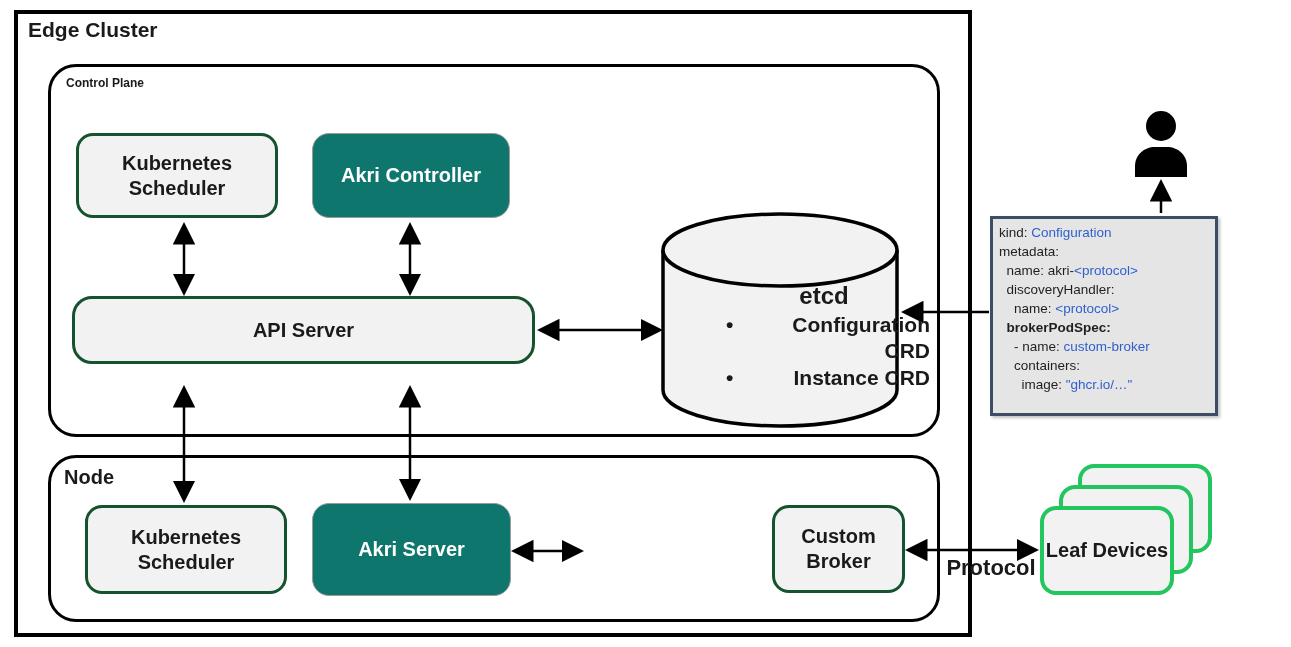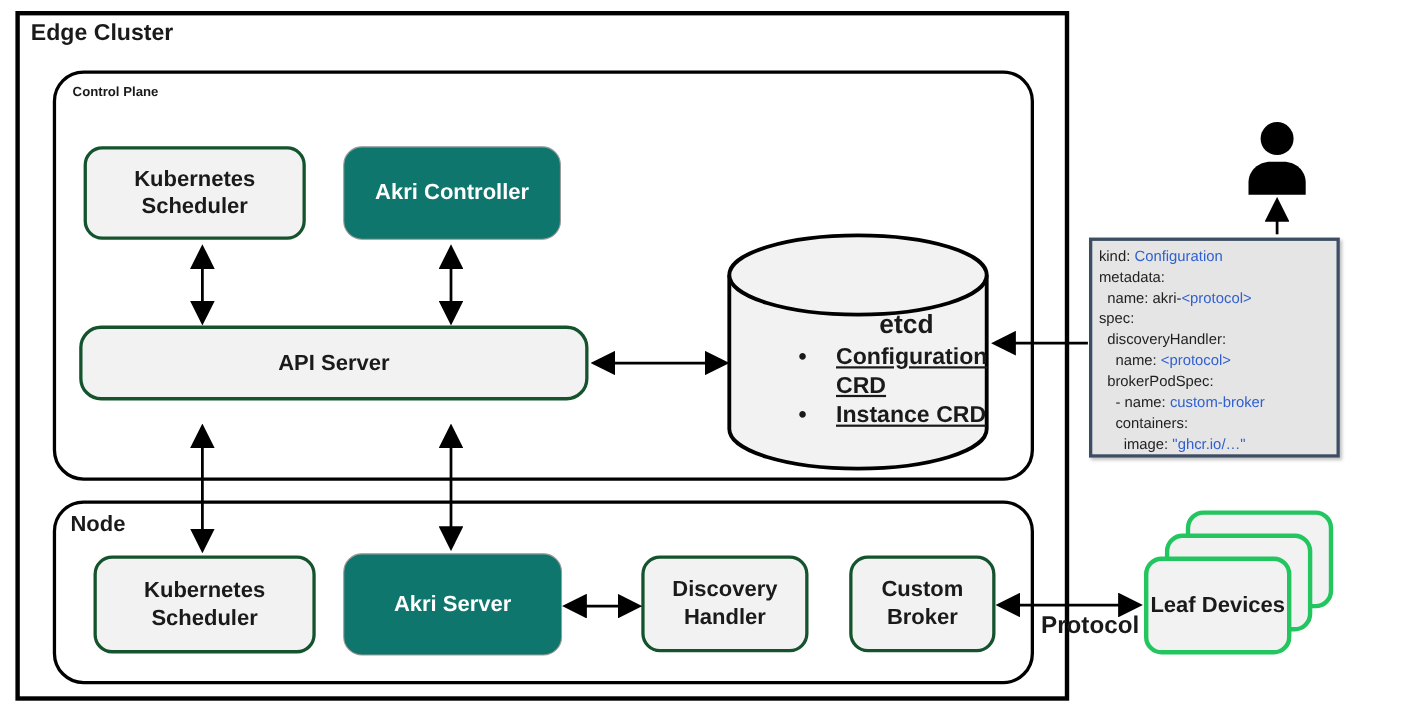--- a/index.html
+++ b/index.html
@@ -29,21 +29,21 @@
   #box-akri-agent{left:312px;top:503px;width:199px;height:93px;}
   #box-discovery-handler{left:583px;top:505px;width:152px;height:88px;}
   #box-custom-broker{left:772px;top:505px;width:133px;height:88px;}
 
   
   #etcd-svg{position:absolute;left:659px;top:210px;z-index:4;}
   #etcd-text{position:absolute;left:678px;top:282px;width:212px;z-index:6;text-align:center;margin-left:40px;}
   #etcd-title{font-weight:bold;font-size:24px;margin-bottom:2px;}
   .etcd-row{display:flex;font-weight:bold;font-size:21px;line-height:1.25;}
   .etcd-bullet{width:34px;text-align:left;padding-left:8px;flex:none;}
-  .etcd-item{flex:1;text-align:left;text-decoration:underline;}
+  .etcd-item{flex:1;text-align:right;}
 
   
   .leaf{
     position:absolute;box-sizing:border-box;width:134px;height:89px;background:#f2f2f2;
     border:4px solid #22c55e;border-radius:16px;
   }
   #leaf-back{left:1078px;top:464px;z-index:1;}
   #leaf-mid{left:1059px;top:485px;z-index:2;}
   #leaf-front{left:1040px;top:506px;z-index:3;display:flex;align-items:center;justify-content:center;
     text-align:center;font-weight:bold;font-size:20px;line-height:1.25;}
@@ -74,21 +74,20 @@
 
   <div class="zone-label" id="edge-cluster-label">Edge Cluster</div>
   <div class="zone-label" id="control-plane-label">Control Plane</div>
   <div class="zone-label" id="node-label">Node</div>
 
   <div class="nbox" id="box-k8s-sched-cp">Kubernetes Scheduler</div>
   <div class="nbox gray" id="box-akri-controller">Akri Controller</div>
   <div class="nbox" id="box-api-server">API Server</div>
   <div class="nbox" id="box-k8s-sched-node">Kubernetes Scheduler</div>
   <div class="nbox gray" id="box-akri-agent">Akri Server</div>
-  <div class="nbox" id="box-discovery-handler">Discovery Handler</div>
   <div class="nbox" id="box-custom-broker">Custom Broker</div>
 
   <svg id="etcd-svg" width="242" height="222" viewBox="0 0 242 222">
     <path d="M 4 40 L 4 180 A 117 36 0 0 0 238 180 L 238 40" fill="#f2f2f2" stroke="#000" stroke-width="3.5"></path>
     <ellipse cx="121" cy="40" rx="117" ry="36" fill="#f2f2f2" stroke="#000" stroke-width="3.5"></ellipse>
   </svg>
   <div id="etcd-text">
     <div id="etcd-title">etcd</div>
     <div class="etcd-row">
       <span class="etcd-bullet">•</span>
@@ -102,24 +101,23 @@
 
   <div class="leaf" id="leaf-back"></div>
   <div class="leaf" id="leaf-mid"></div>
   <div class="leaf" id="leaf-front">Leaf Devices</div>
 
   <div id="yaml-panel">
     <div>
         <div class="yline"><span style="color: rgb(31, 31, 31);">kind: </span><span style="color: rgb(48, 96, 207);">Configuration</span></div>
         <div class="yline"><span style="color: rgb(31, 31, 31);">metadata:</span></div>
         <div class="yline"><span style="color: rgb(31, 31, 31);">  name: akri-</span><span style="color: rgb(48, 96, 207);">&lt;protocol&gt;</span></div>
-        <div class="yline"><span style="color: rgb(31, 31, 31);">spec:</span></div>
         <div class="yline"><span style="color: rgb(31, 31, 31);">  discoveryHandler:</span></div>
         <div class="yline"><span style="color: rgb(31, 31, 31);">    name: </span><span style="color: rgb(48, 96, 207);">&lt;protocol&gt;</span></div>
-        <div class="yline"><span style="color: rgb(31, 31, 31);">  brokerPodSpec:</span></div>
+        <div class="yline"><span style="color: rgb(31, 31, 31); font-weight: bold;">  brokerPodSpec:</span></div>
         <div class="yline"><span style="color: rgb(31, 31, 31);">    - name: </span><span style="color: rgb(48, 96, 207);">custom-broker</span></div>
         <div class="yline"><span style="color: rgb(31, 31, 31);">    containers:</span></div>
         <div class="yline"><span style="color: rgb(31, 31, 31);">      image: </span><span style="color: rgb(48, 96, 207);">"ghcr.io/…"</span></div>
       </div>
   </div>
 
   <svg id="person-icon" width="62" height="70" viewBox="0 0 62 70">
     <circle cx="31" cy="16" r="15" fill="#000"></circle>
     <path d="M5 67 L5 56 C5 45 14 37 25 37 L37 37 C48 37 57 45 57 56 L57 67 Z" fill="#000"></path>
   </svg>

